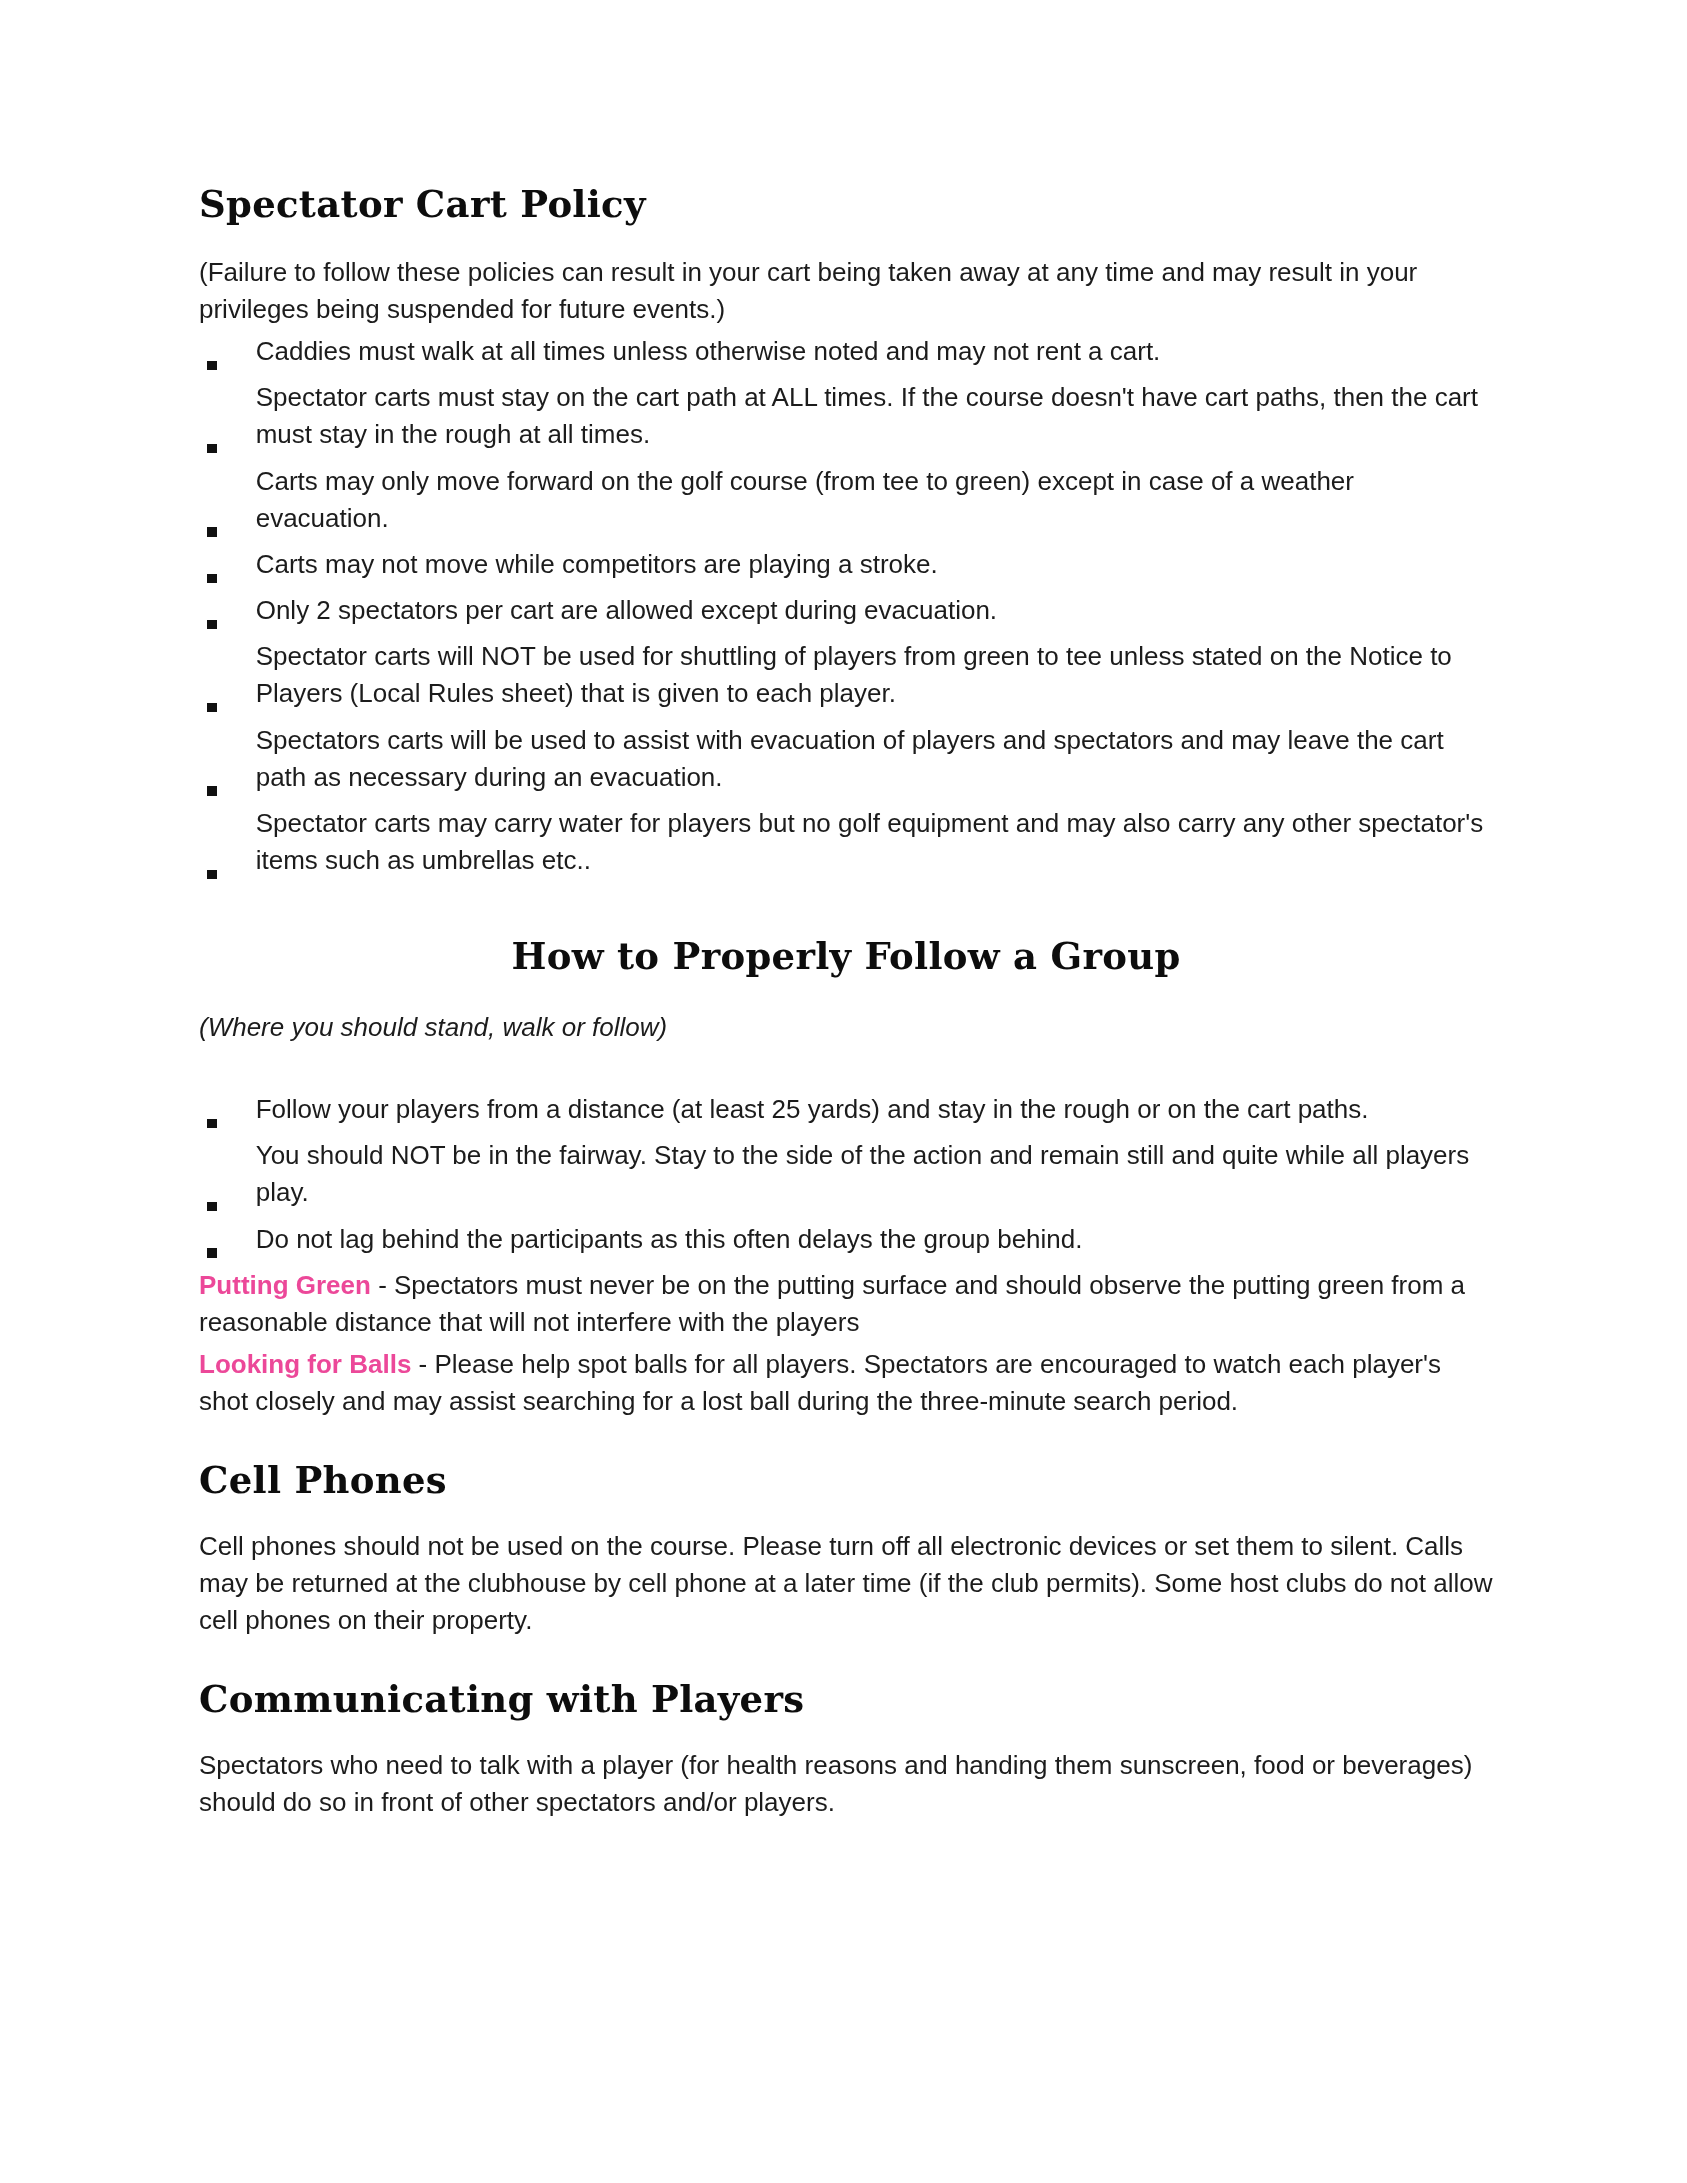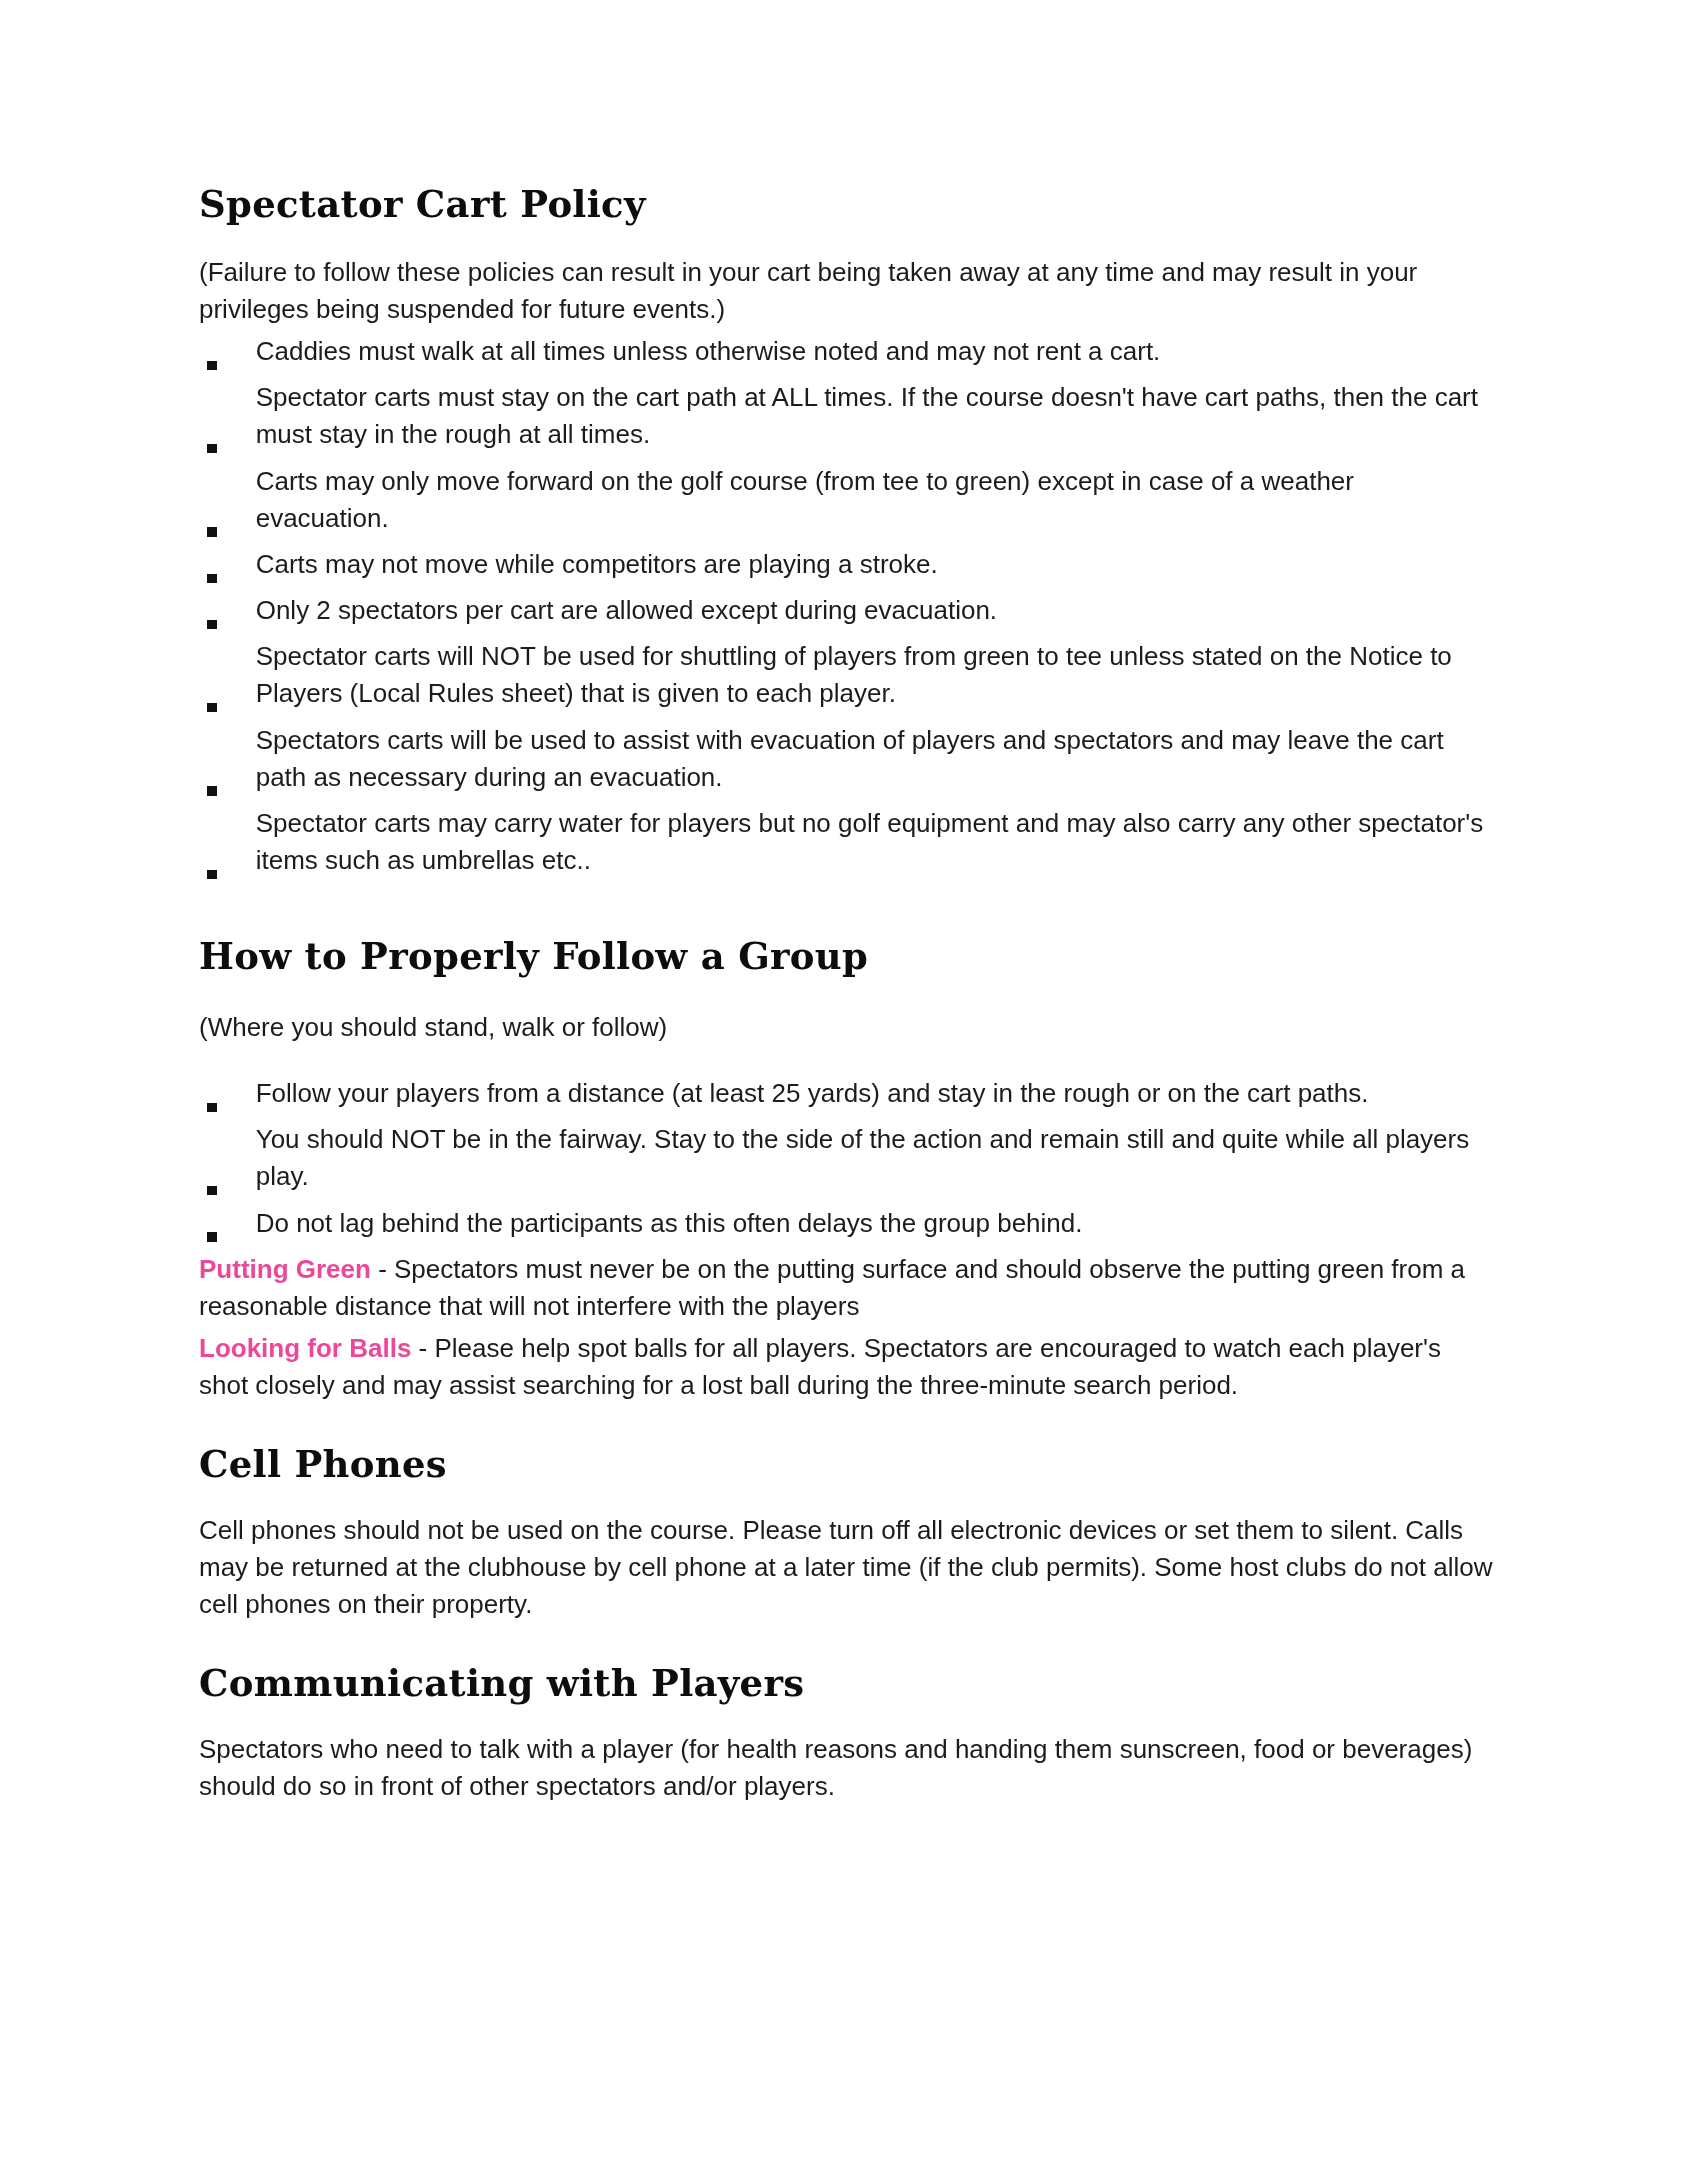--- a/index.html
+++ b/index.html
@@ -24,26 +24,26 @@
   .heading {
     font-family: "DejaVu Serif", "Liberation Serif", serif;
     font-size: 37px;
     line-height: 46px;
     font-weight: bold;
     color: #0d0d0d;
     letter-spacing: 0.3px;
     margin: 0;
   }
   .heading.h-top        { margin-bottom: 27px; }
-  .heading.h-section    { margin-top: 54px; margin-bottom: 30px; }
+  .heading.h-section    { margin-top: 54px; margin-bottom: 30px; text-align: center; }
   .heading.h-small-gap  { margin-top: 37px; margin-bottom: 25px; }
   .para {
     margin: 0 0 5px 0;
   }
-  .para.intro-gap { margin-bottom: 29px; }
+  .para.intro-gap { margin-bottom: 45px; font-style: italic; }
   .bold-underline {
     font-weight: bold;
     color: #ec4899;
   }
   .lead-note {
     font-weight: bold;
     text-decoration: underline;
     color: #111111;
     line-height: 40px;
     margin: 1.7px 0 6.7px 0;

